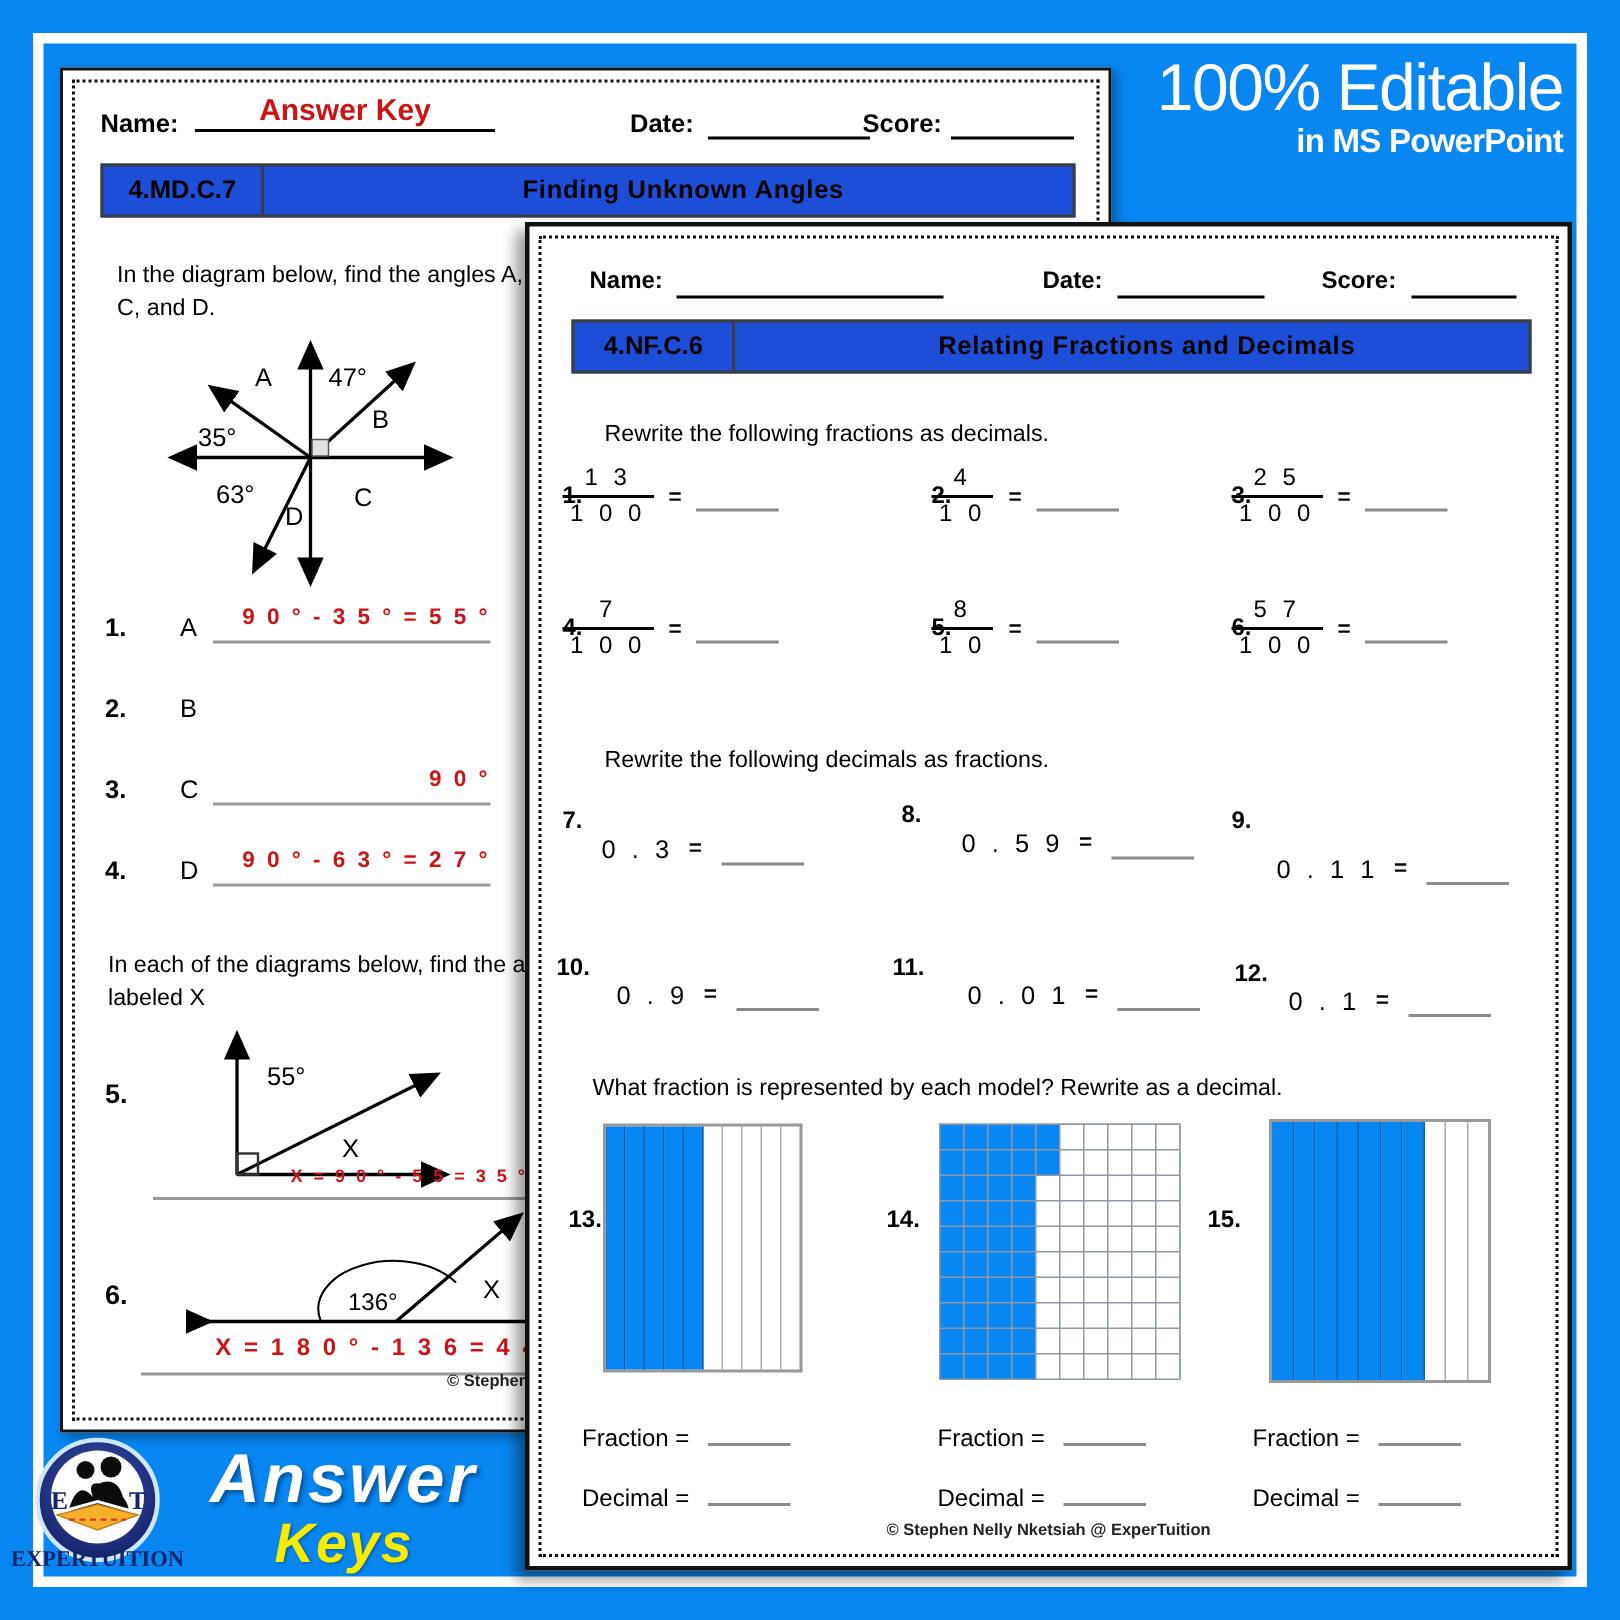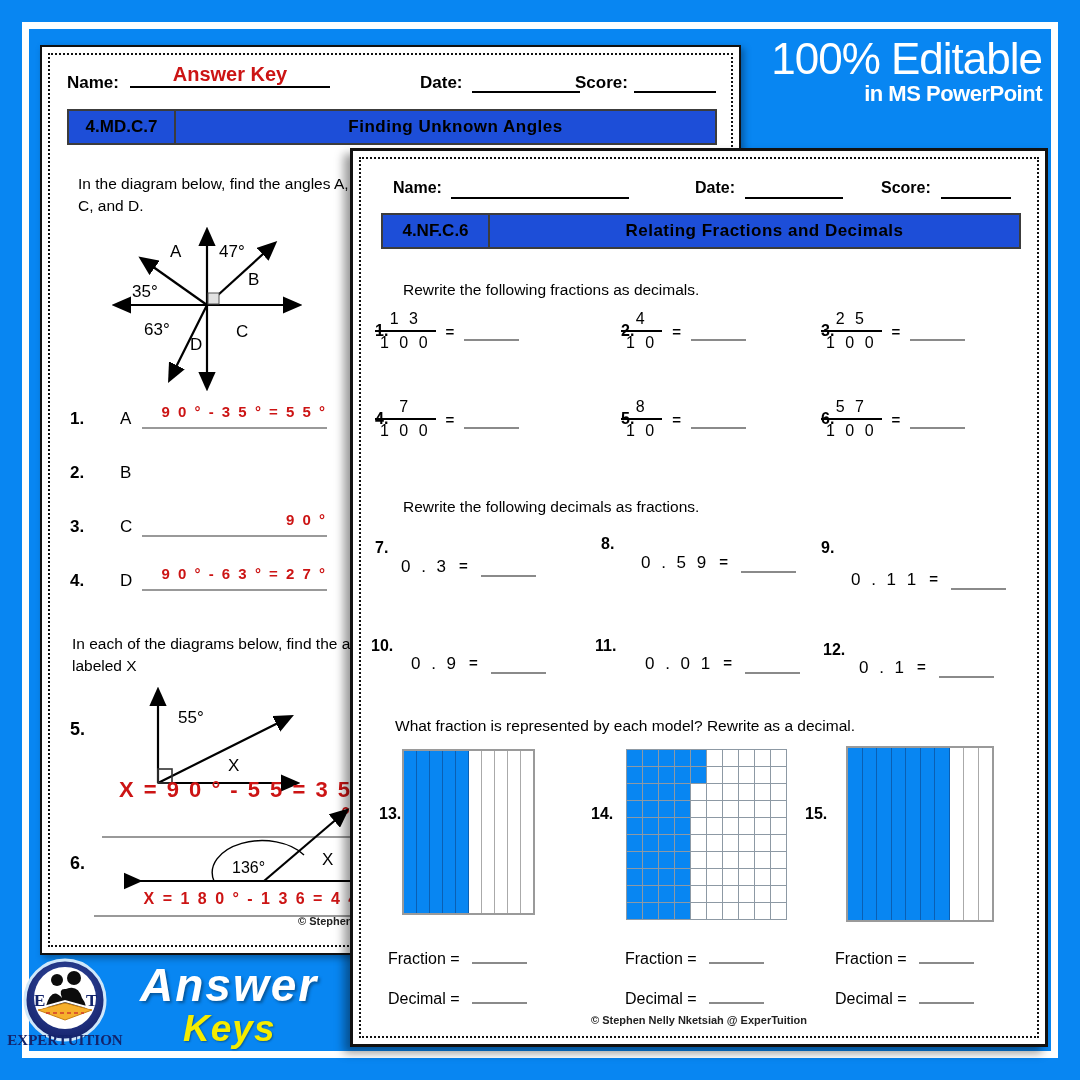--- a/index.html
+++ b/index.html
@@ -139,21 +139,21 @@
       <line x1="28" y1="108" x2="28" y2="16" marker-end="url(#ar2)"></line>
       <line x1="28" y1="108" x2="166" y2="108" marker-end="url(#ar2)"></line>
       <line x1="28" y1="108" x2="160" y2="42" marker-end="url(#ar2)"></line>
     </g>
     <rect x="28" y="94" width="14" height="14" fill="none" stroke="#333" stroke-width="1.6"></rect>
     <g font-size="17" fill="#000" font-family="Liberation Sans, sans-serif">
       <text x="48" y="48">55°</text>
       <text x="98" y="96">X</text>
     </g>
   </svg>
-  <div class="redans" style="left:60px;top:730px;width:250px;font-size:22px;">X = 9 0 ° - 5 5 = 3 5 °</div>
+  <div class="redans" style="left:60px;top:730px;width:250px;font-size:12px;">X = 9 0 ° - 5 5 = 3 5 °</div>
 
   <span class="ansrow-num" style="left:28px;top:806px;font-size:18px;">6.</span>
   <svg style="position:absolute;left:82px;top:752px;" width="258" height="100" viewBox="0 0 258 100">
     <defs>
       <marker id="ar3" markerWidth="9" markerHeight="8" refX="7" refY="4" orient="auto">
         <polygon points="0,0 9,4 0,8" fill="#000"></polygon>
       </marker>
     </defs>
     <g stroke="#000" stroke-width="2.2" fill="none">
       <line x1="14" y1="82" x2="244" y2="82" marker-start="url(#ar3)" marker-end="url(#ar3)"></line>

